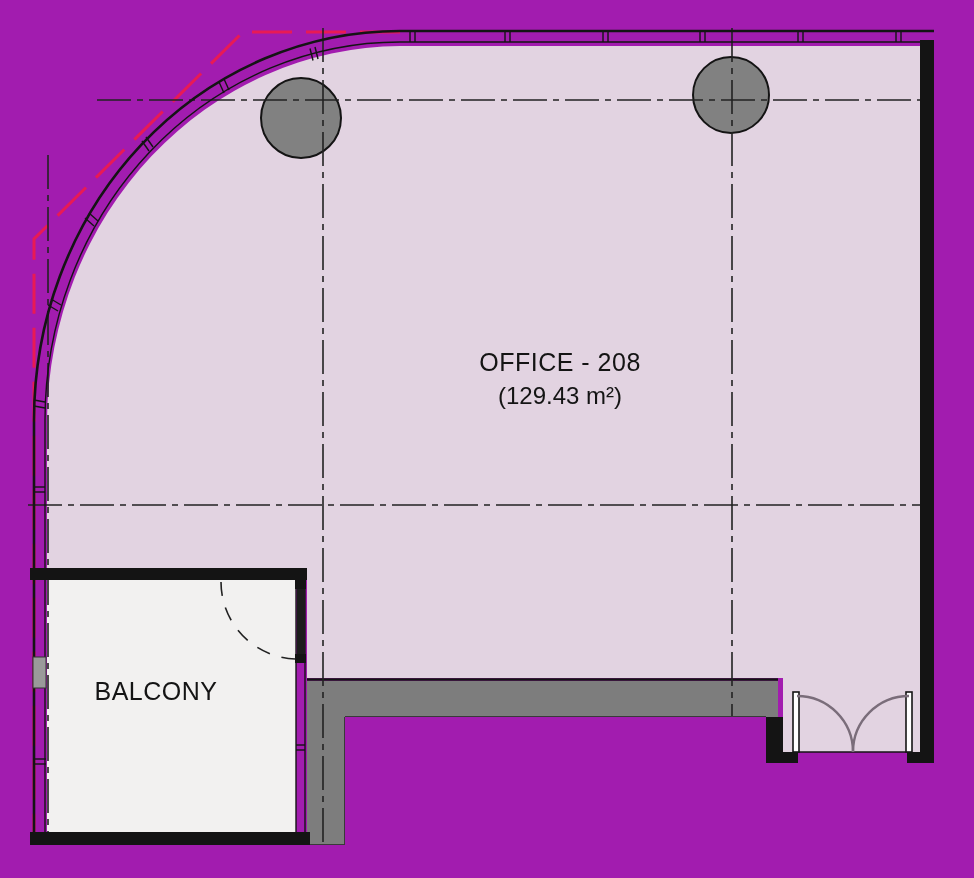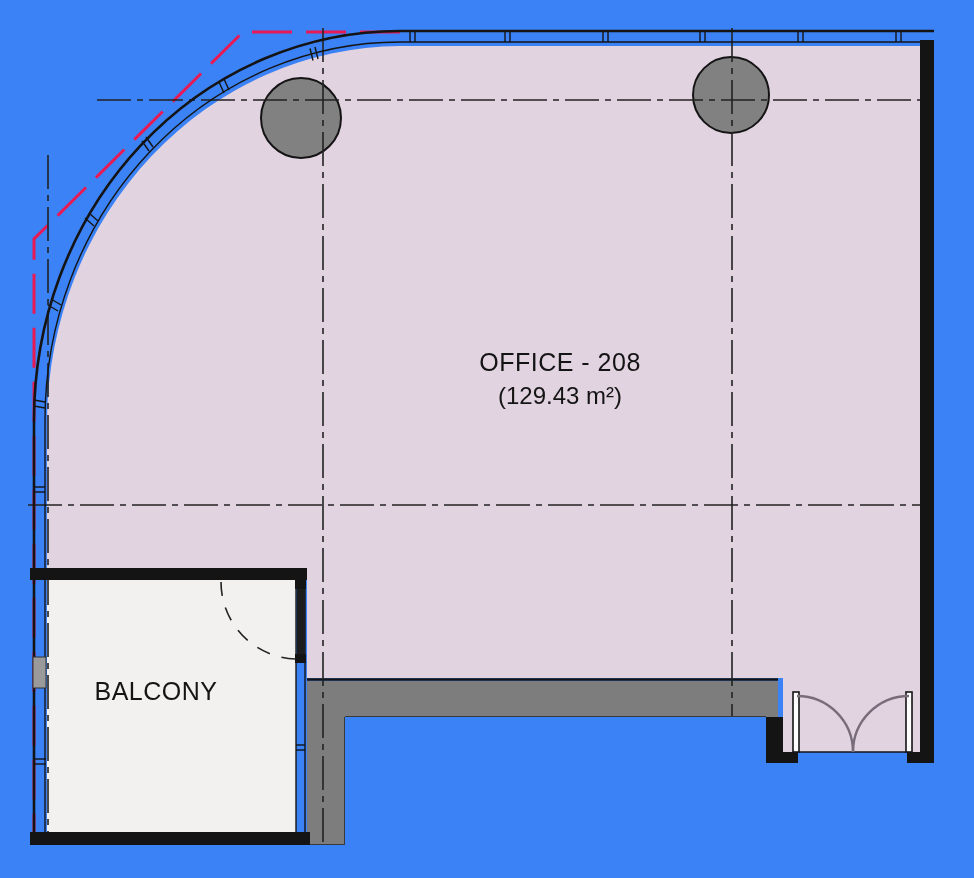--- a/index.html
+++ b/index.html
@@ -1,17 +1,17 @@
 <!DOCTYPE html>
 <html><head>
 <meta charset="utf-8">
 <style>
   html, body { margin: 0; padding: 0; background: #ffffff; }
   .plan-wrap {
-    width: 974px; height: 878px; position: relative; background: #3b82f6;
+    width: 974px; height: 878px; position: relative; background: #a21caf;
     font-family: "Liberation Sans", sans-serif;
   }
   svg { display: block; }
   text {
     font-family: "Liberation Sans", sans-serif;
     fill: #141414;
   }
   .room-label   { font-size: 25px; letter-spacing: 0.5px; }
   .area-label   { font-size: 24px; }
   .balcony-label{ font-size: 25px; letter-spacing: 0.5px; }

